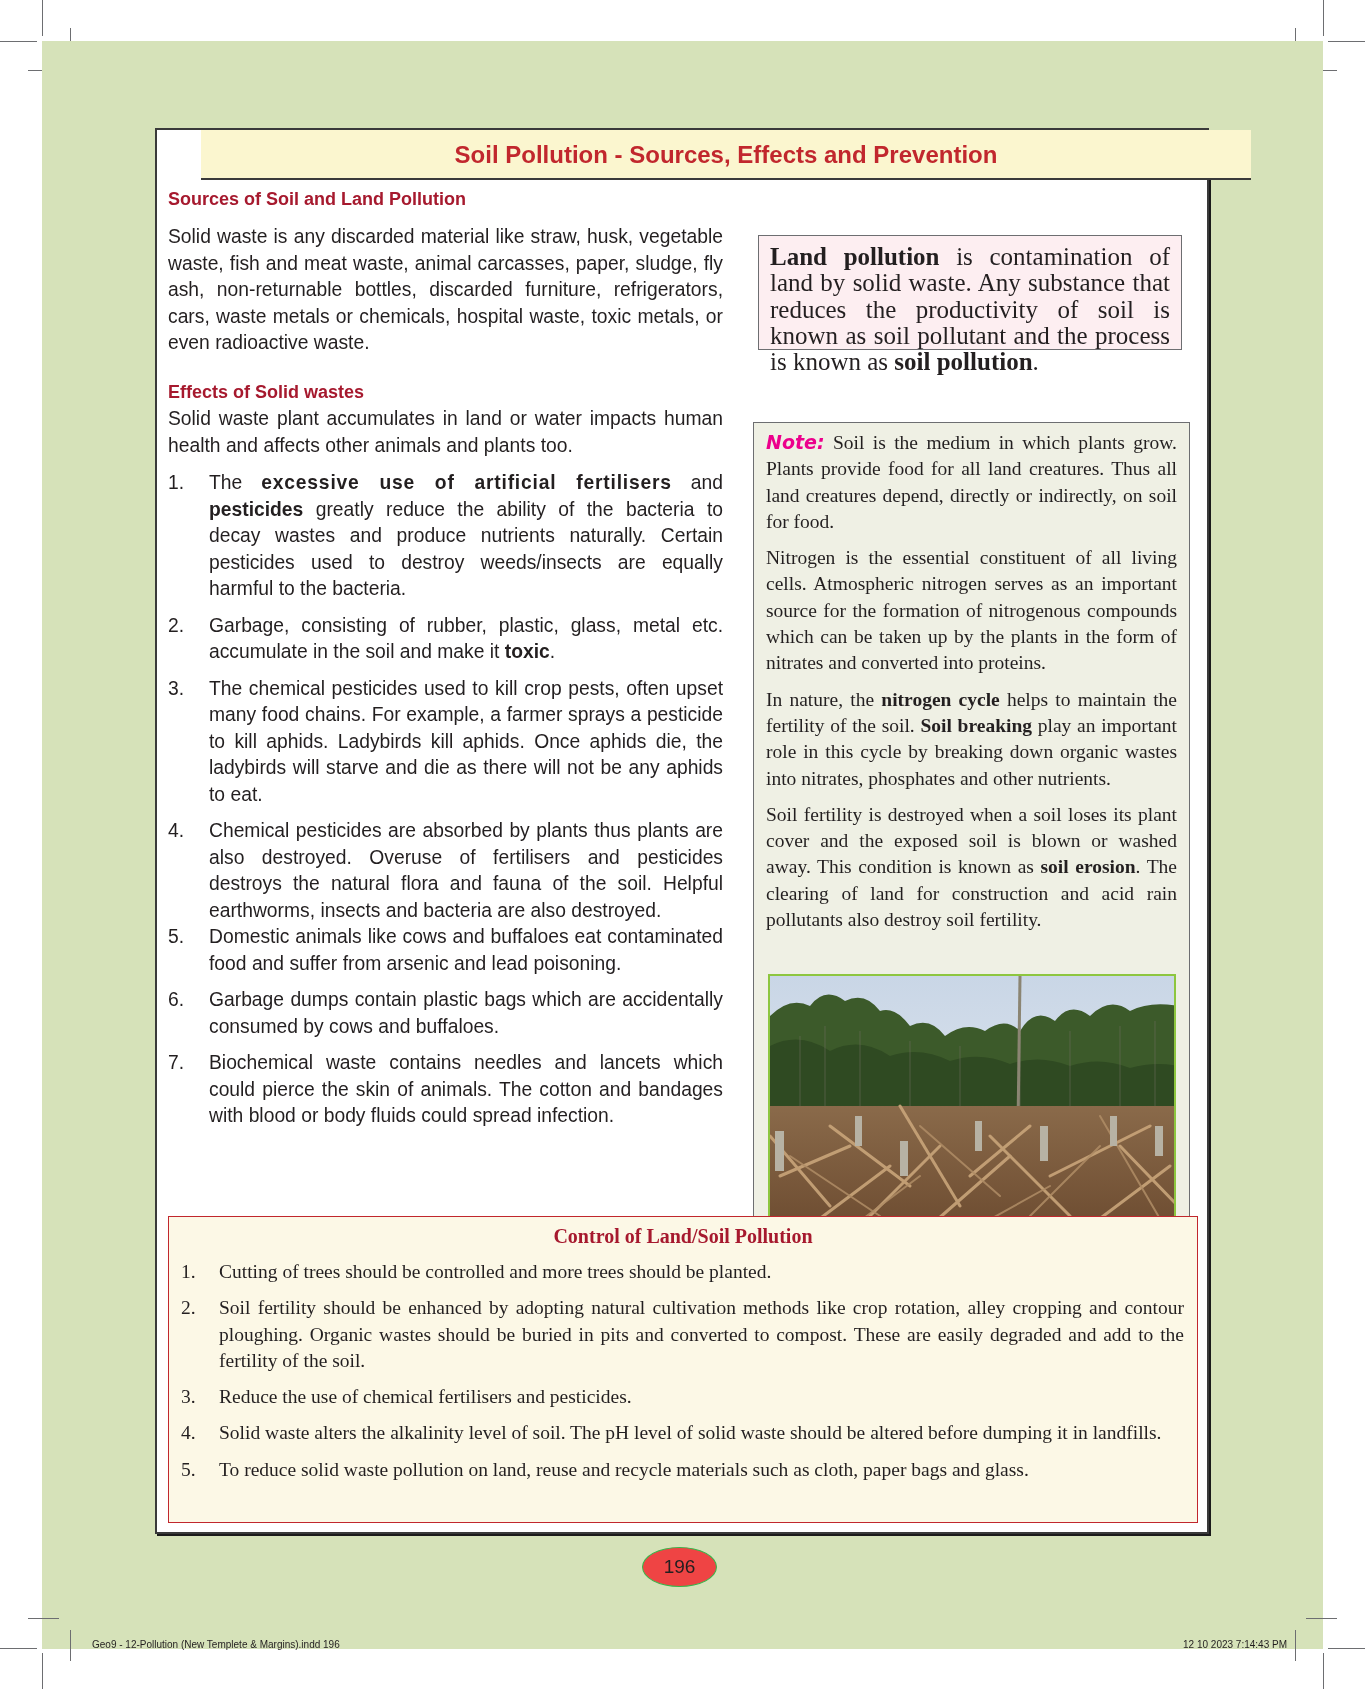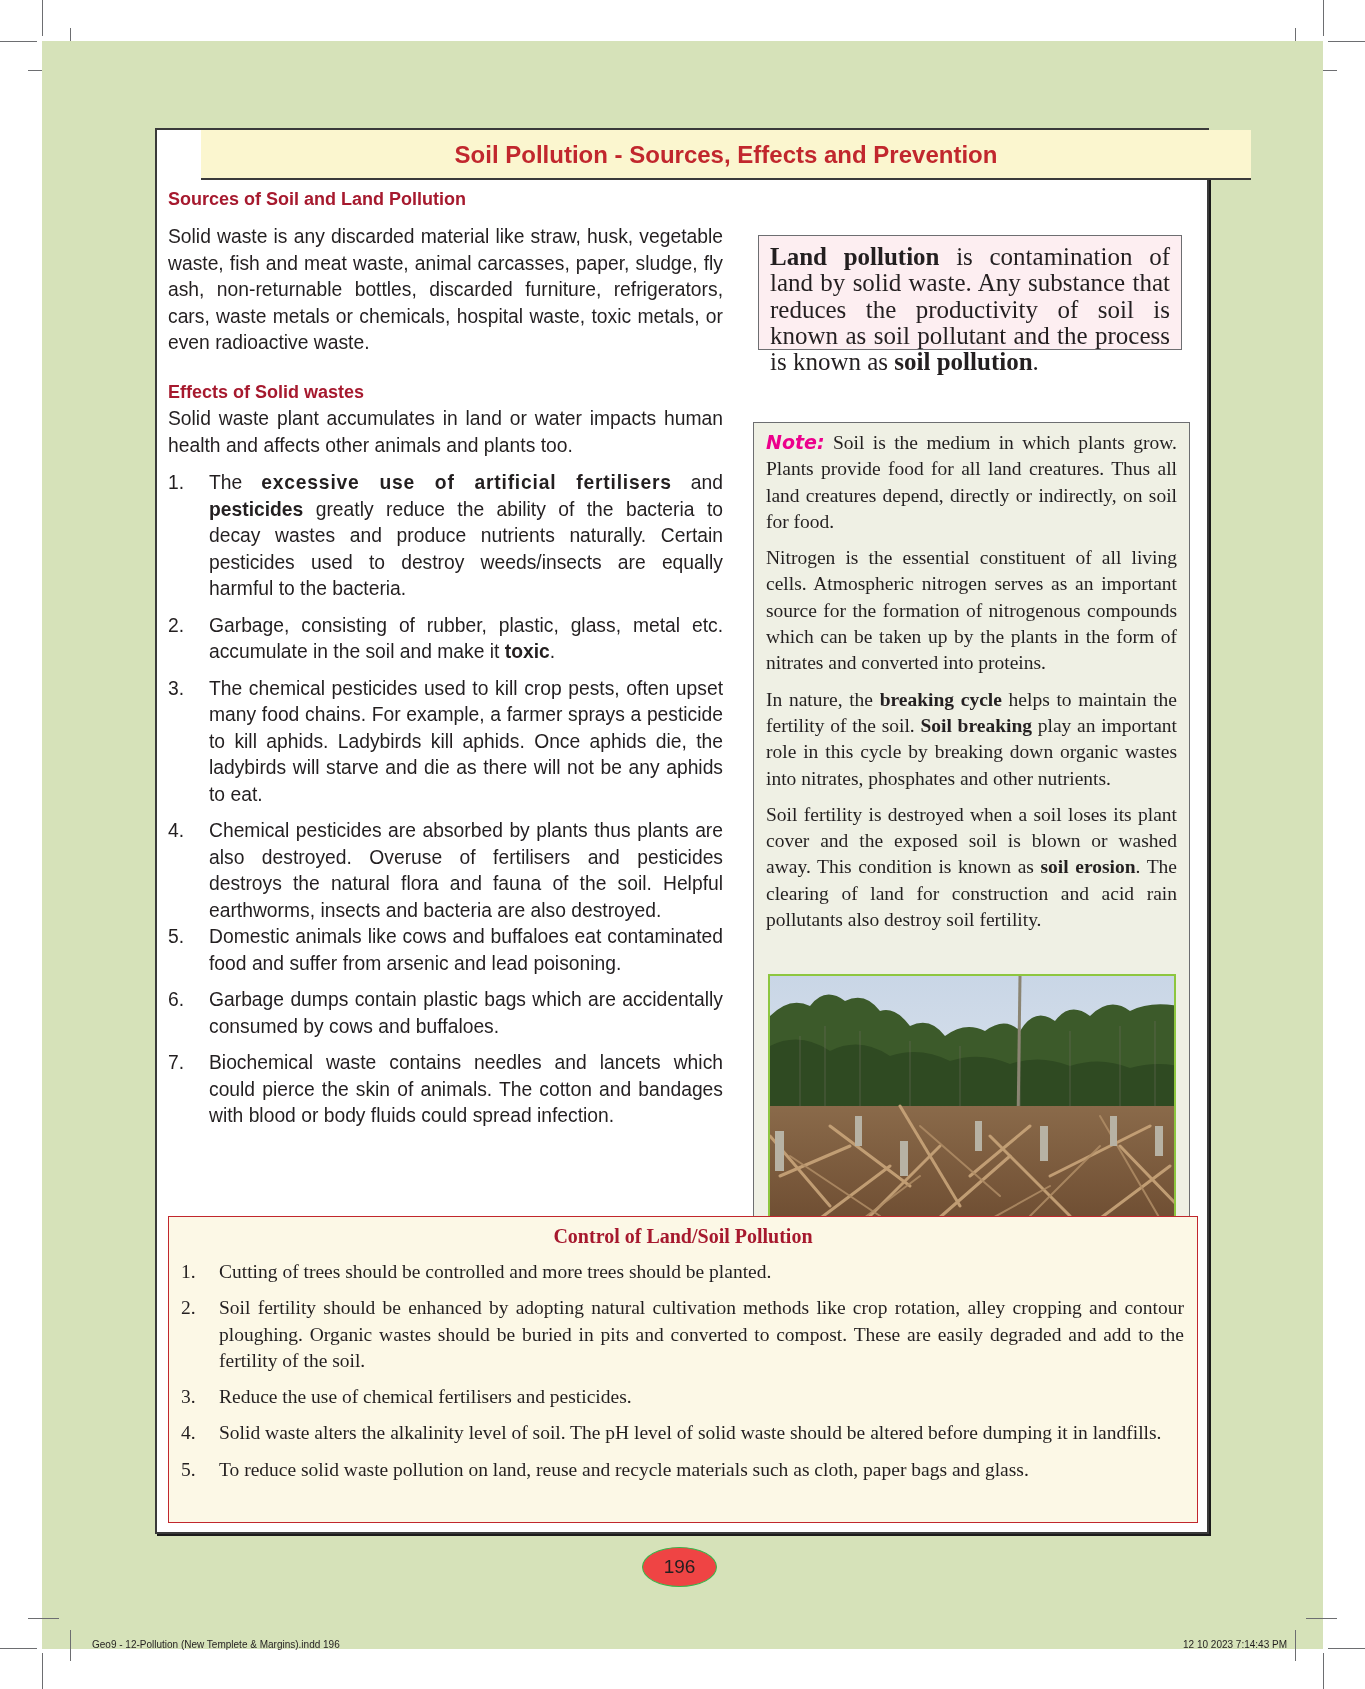--- a/index.html
+++ b/index.html
@@ -104,21 +104,21 @@
     </li>
   </ol>
 
   <div class="def-box">
     <b>Land pollution</b><span> is contamination of land by solid waste. Any substance that reduces the productivity of soil is known as soil pollutant and the process is known as </span><b>soil pollution</b><span>.</span>
   </div>
 
   <div class="note-box">
     <p><span class="note-label">Note:</span><span> Soil is the medium in which plants grow. Plants provide food for all land creatures. Thus all land creatures depend, directly or indirectly, on soil for food.</span></p>
     <p>Nitrogen is the essential constituent of all living cells. Atmospheric nitrogen serves as an important source for the formation of nitrogenous compounds which can be taken up by the plants in the form of nitrates and converted into proteins.</p>
-    <p><span>In nature, the </span><b>breaking cycle</b><span> helps to maintain the fertility of the soil. </span><b>Soil breaking</b><span> play an important role in this cycle by breaking down organic wastes into nitrates, phosphates and other nutrients.</span></p>
+    <p><span>In nature, the </span><b>nitrogen cycle</b><span> helps to maintain the fertility of the soil. </span><b>Soil breaking</b><span> play an important role in this cycle by breaking down organic wastes into nitrates, phosphates and other nutrients.</span></p>
     <p><span>Soil fertility is destroyed when a soil loses its plant cover and the exposed soil is blown or washed away. This condition is known as </span><b>soil erosion</b><span>. The clearing of land for construction and acid rain pollutants also destroy soil fertility.</span></p>
 
     <div class="photo" title="Deforested land with cut tree stumps in front of a forest">
       <svg width="408" height="262" viewBox="0 0 408 262" preserveAspectRatio="none">
         <defs>
           <linearGradient id="sky" x1="0" y1="0" x2="0" y2="1">
             <stop offset="0" stop-color="#c9d6e6"></stop>
             <stop offset="1" stop-color="#e8edf2"></stop>
           </linearGradient>
           <linearGradient id="ground" x1="0" y1="0" x2="0" y2="1">

